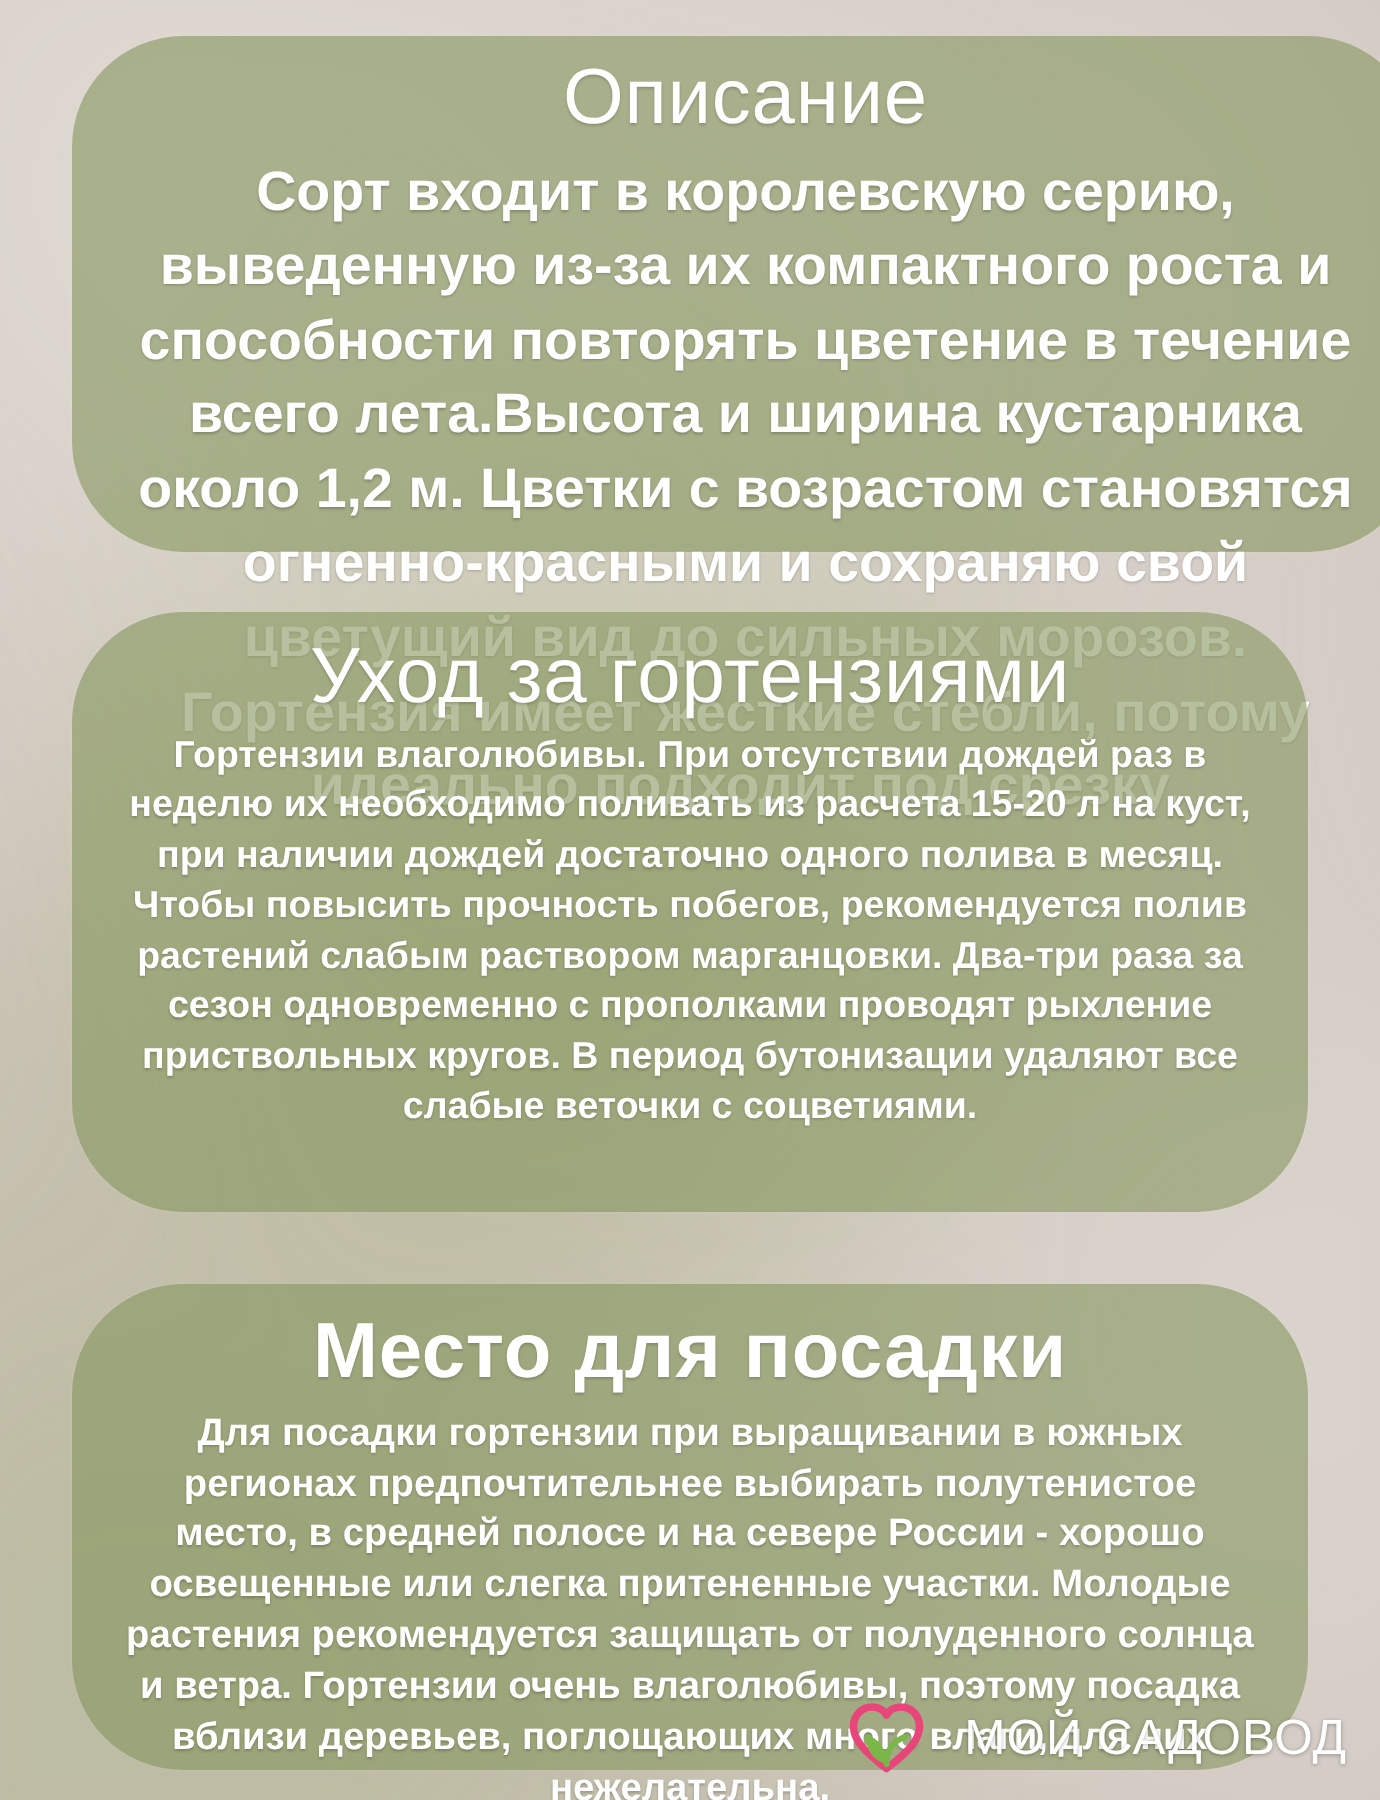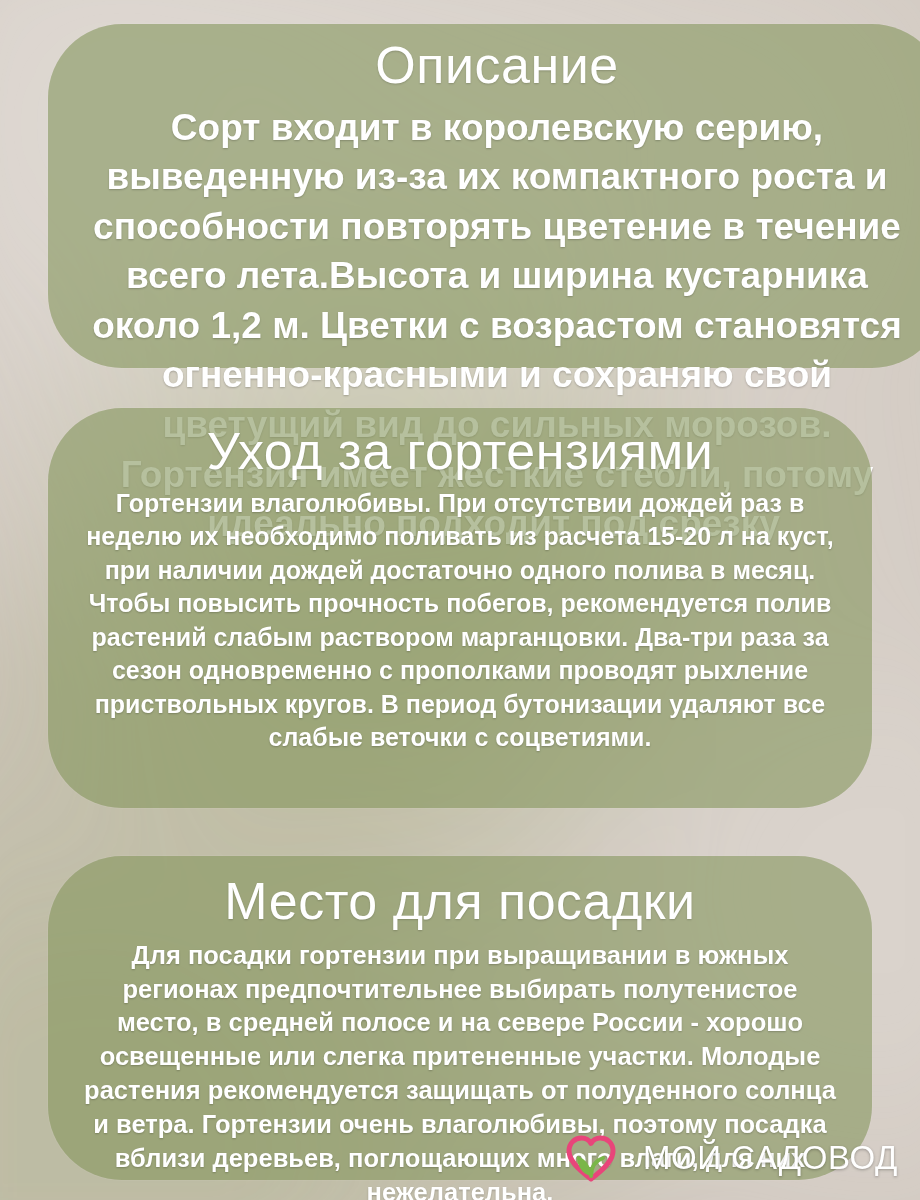--- a/index.html
+++ b/index.html
@@ -112,21 +112,21 @@
   #card-care p  { font-size: 25px; line-height: 1.34; margin-top: 8px; }
 
   
   #card-planting {
     left: 48px;
     top: 856px;
     width: 824px;
     height: 324px;
     padding-top: 18px;
   }
-  #card-planting h2 { font-size: 52px; }
+  #card-planting h2 { font-size: 52px; font-weight: bold; }
   #card-planting p  { font-size: 25.5px; line-height: 1.33; margin-top: 10px; }
 
   
   .watermark {
     position: absolute;
     right: 22px;
     bottom: 16px;
     z-index: 5;
     display: flex;
     align-items: center;

